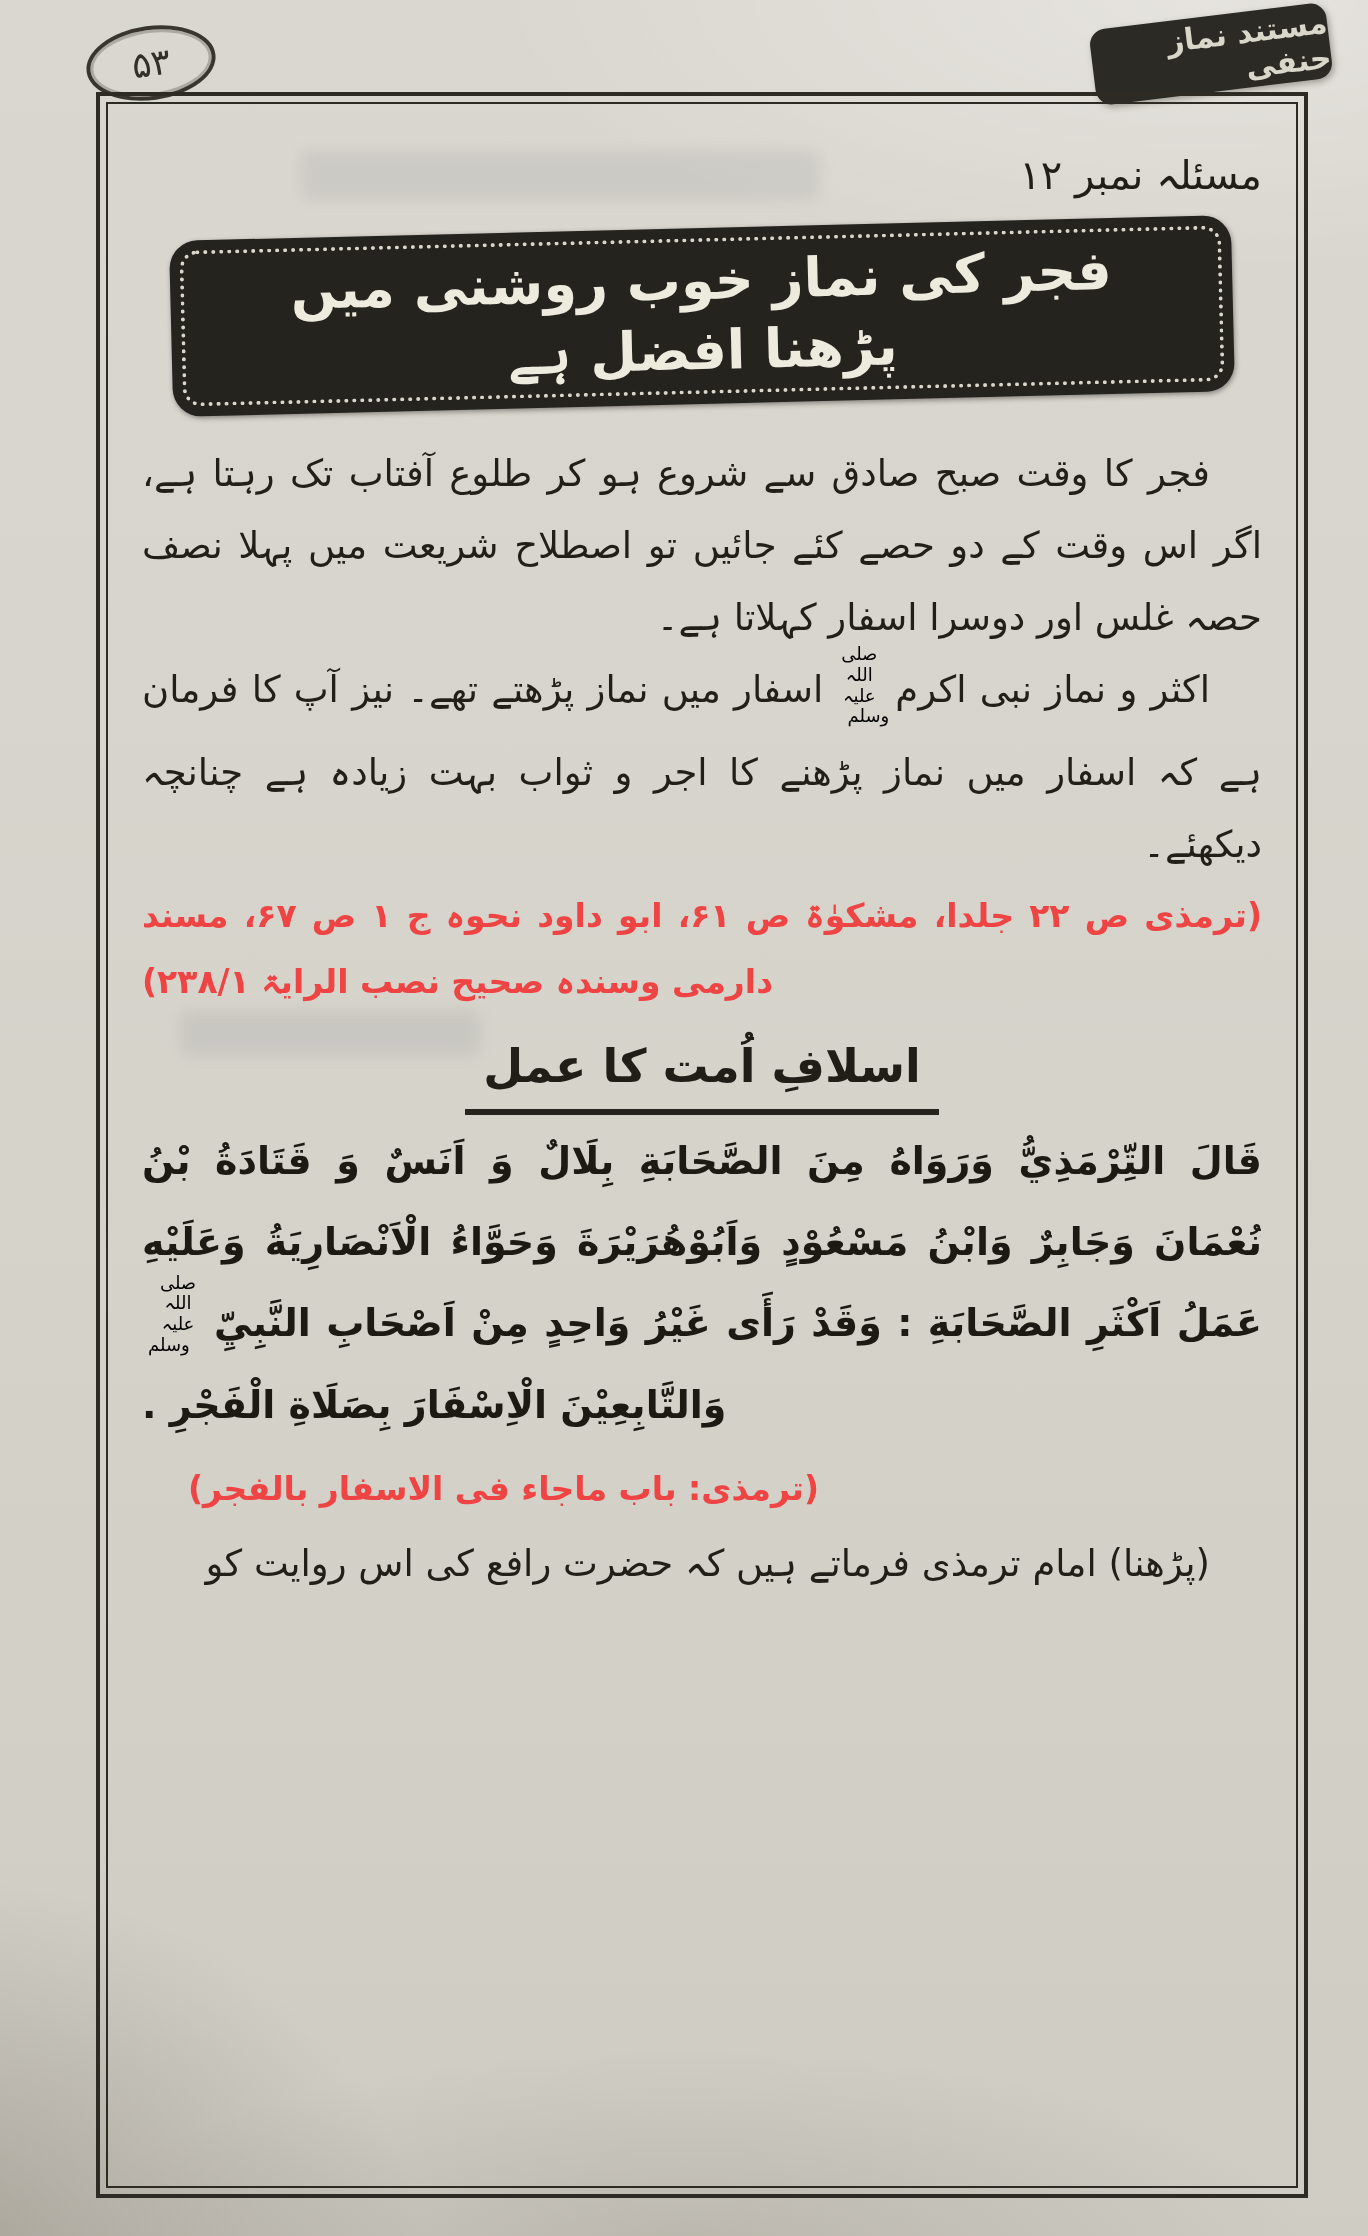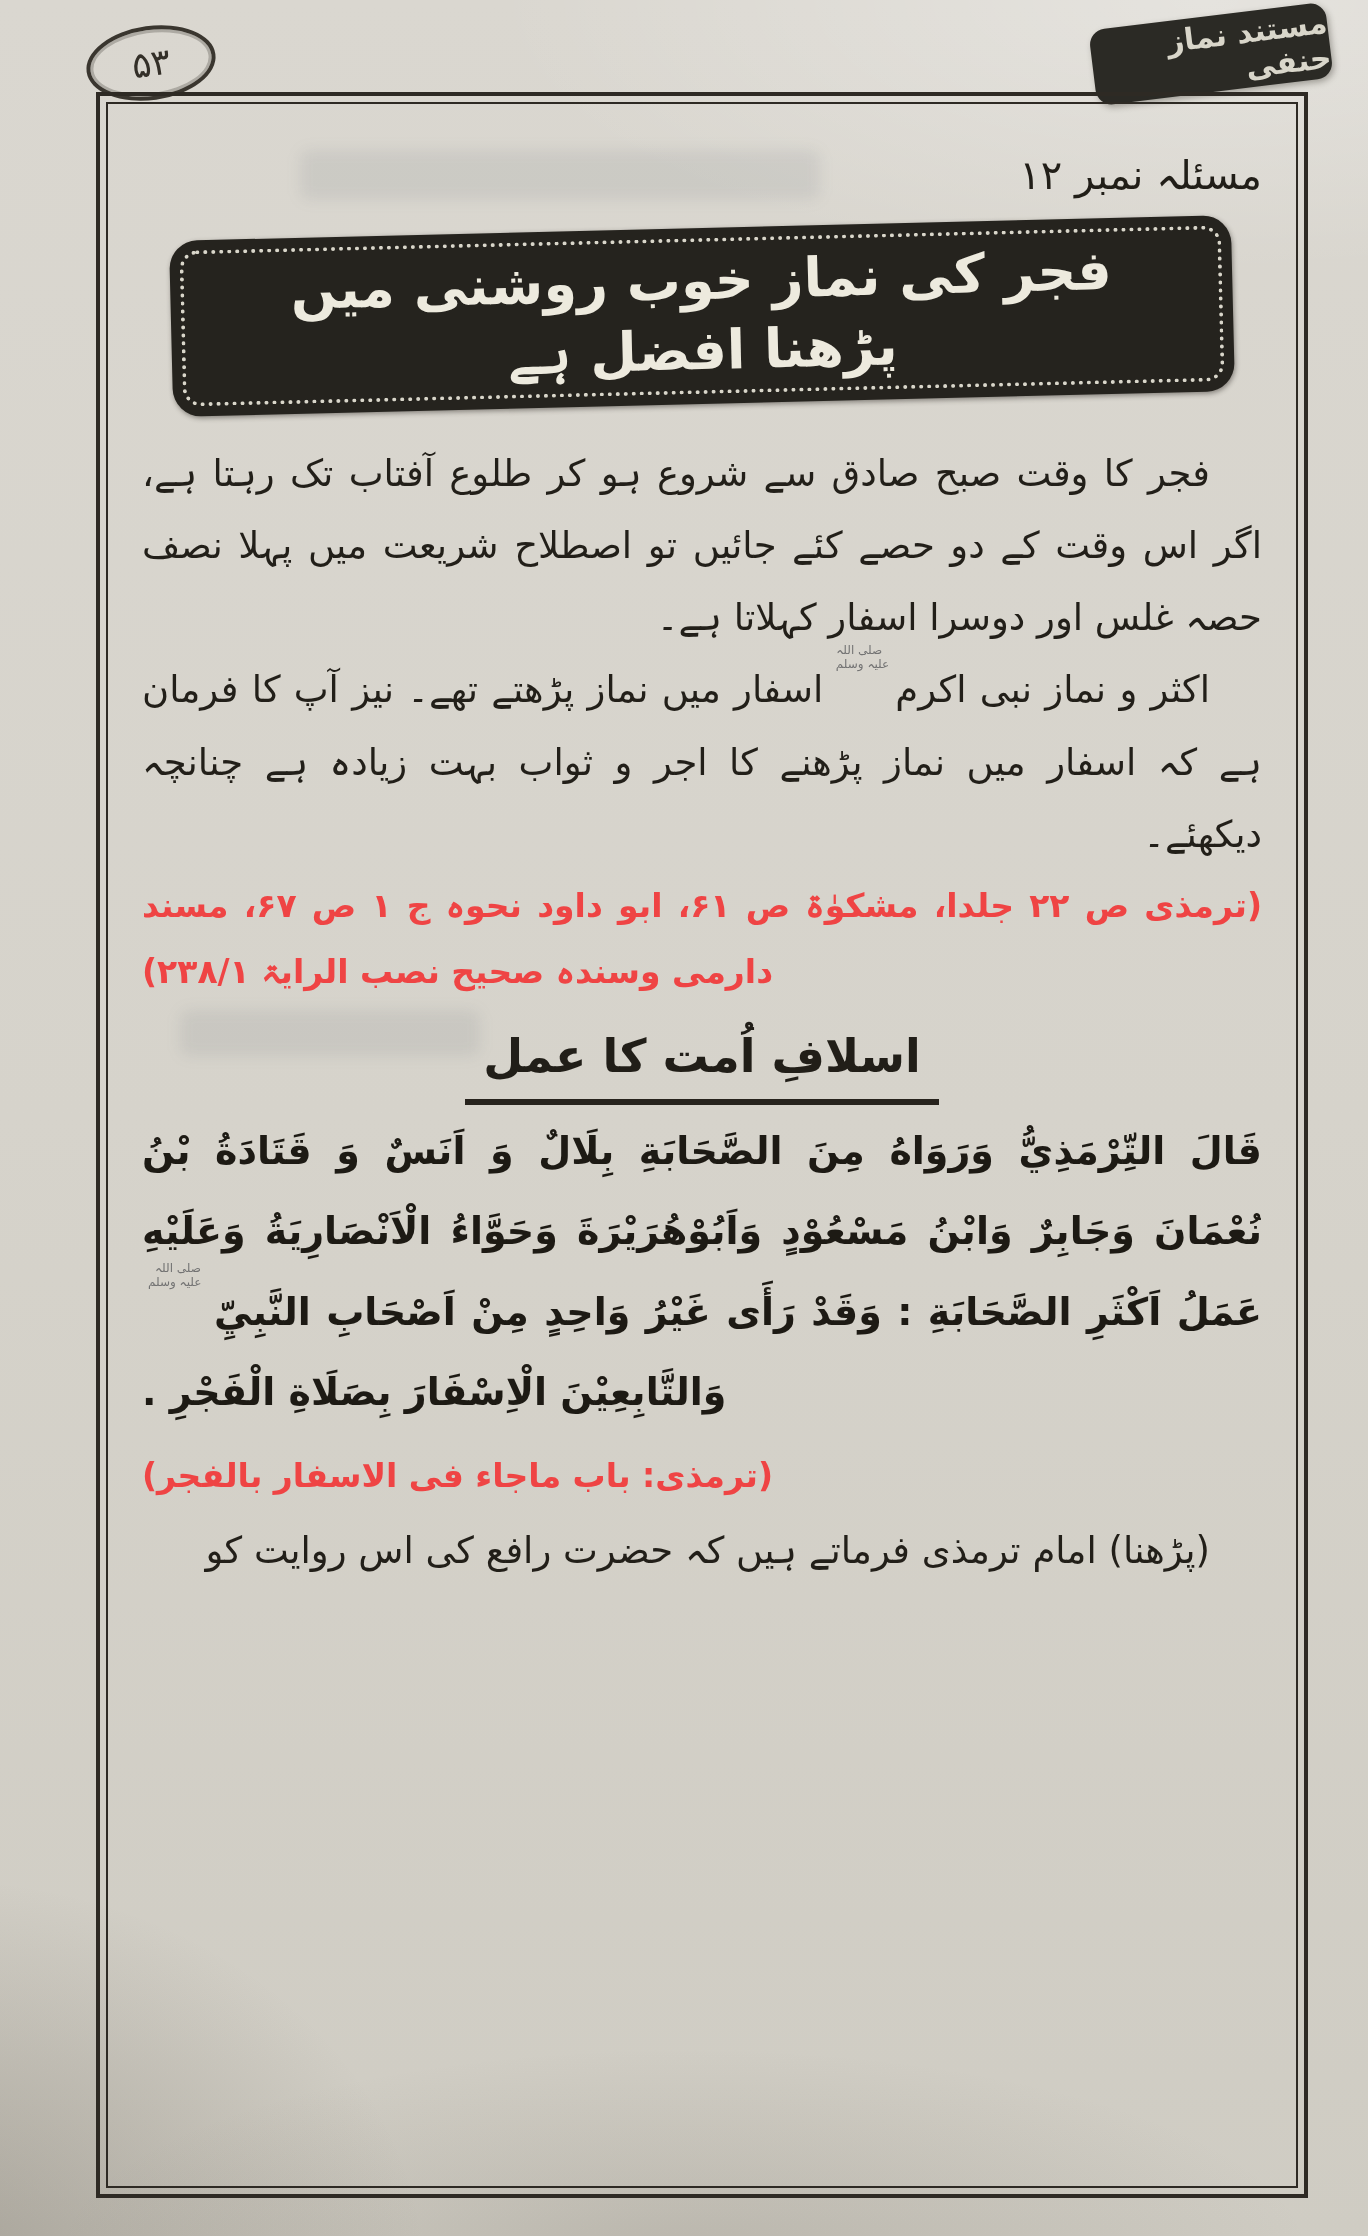--- a/index.html
+++ b/index.html
@@ -58,30 +58,30 @@
   }
   .para.first{ margin-top:34px; }
   .arabic{
     font-weight:bold;font-size:38px;line-height:2.12;
     text-align:justify;text-align-last:left;margin:6px 0 0 0;color:#1d1a14;
   }
   .ref{
     font-weight:bold;font-size:33px;line-height:2.0;
     text-align:justify;text-align-last:left;margin:2px 0 0 0;color:#ef4444;
   }
-  .ref.single{ text-align:left;margin-top:10px; }
+  .ref.single{ text-align:left;margin-top:10px;margin-left:46px; }
   .section-head{ text-align:center;margin:24px 0 6px 0; }
   .section-head span{
     font-size:46px;font-weight:bold;display:inline-block;
     border-bottom:6px solid #27231d;padding:0 18px 16px 18px;
   }
   .saw{
-    display:inline-block;width:60px;font-size:12px;line-height:1.15;
+    display:inline-block;width:60px;font-size:18px;line-height:1.15;
     text-align:center;vertical-align:top;transform:translateY(-10px);
-    font-weight:normal;margin:0 6px;color:#737373;text-indent:0;
+    font-weight:normal;margin:0 6px;color:#000000;text-indent:0;
   }
   
   .ghost{
     position:absolute;background:rgba(90,95,105,.10);filter:blur(7px);
     border-radius:10px;pointer-events:none;
   }
 </style>
 </head>
 <body>
 

